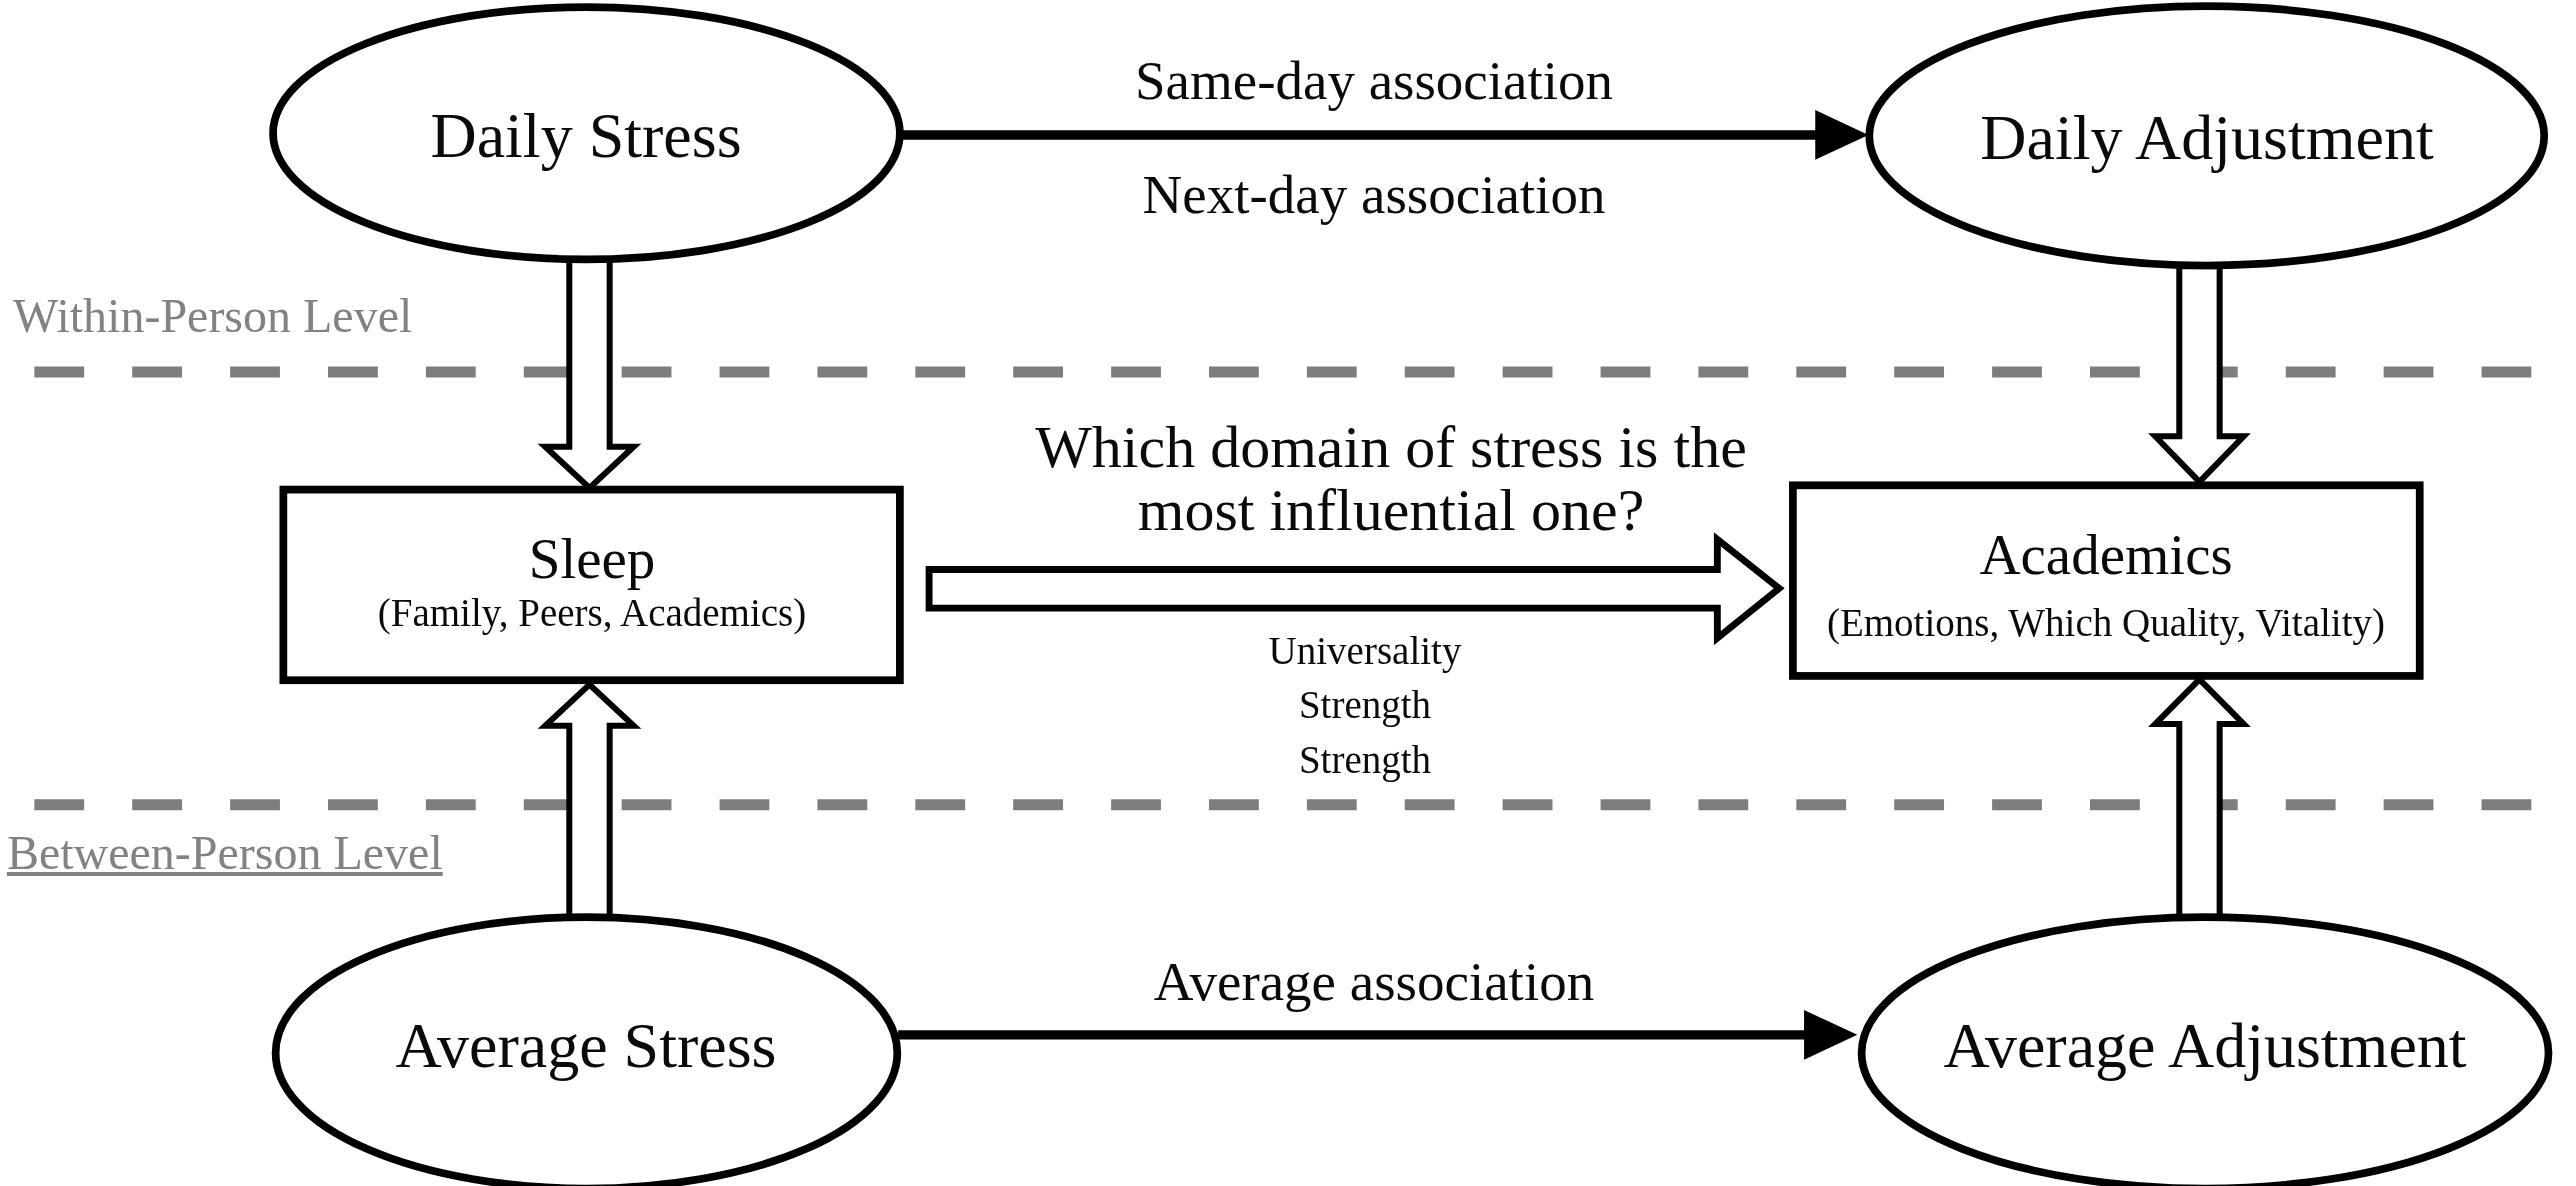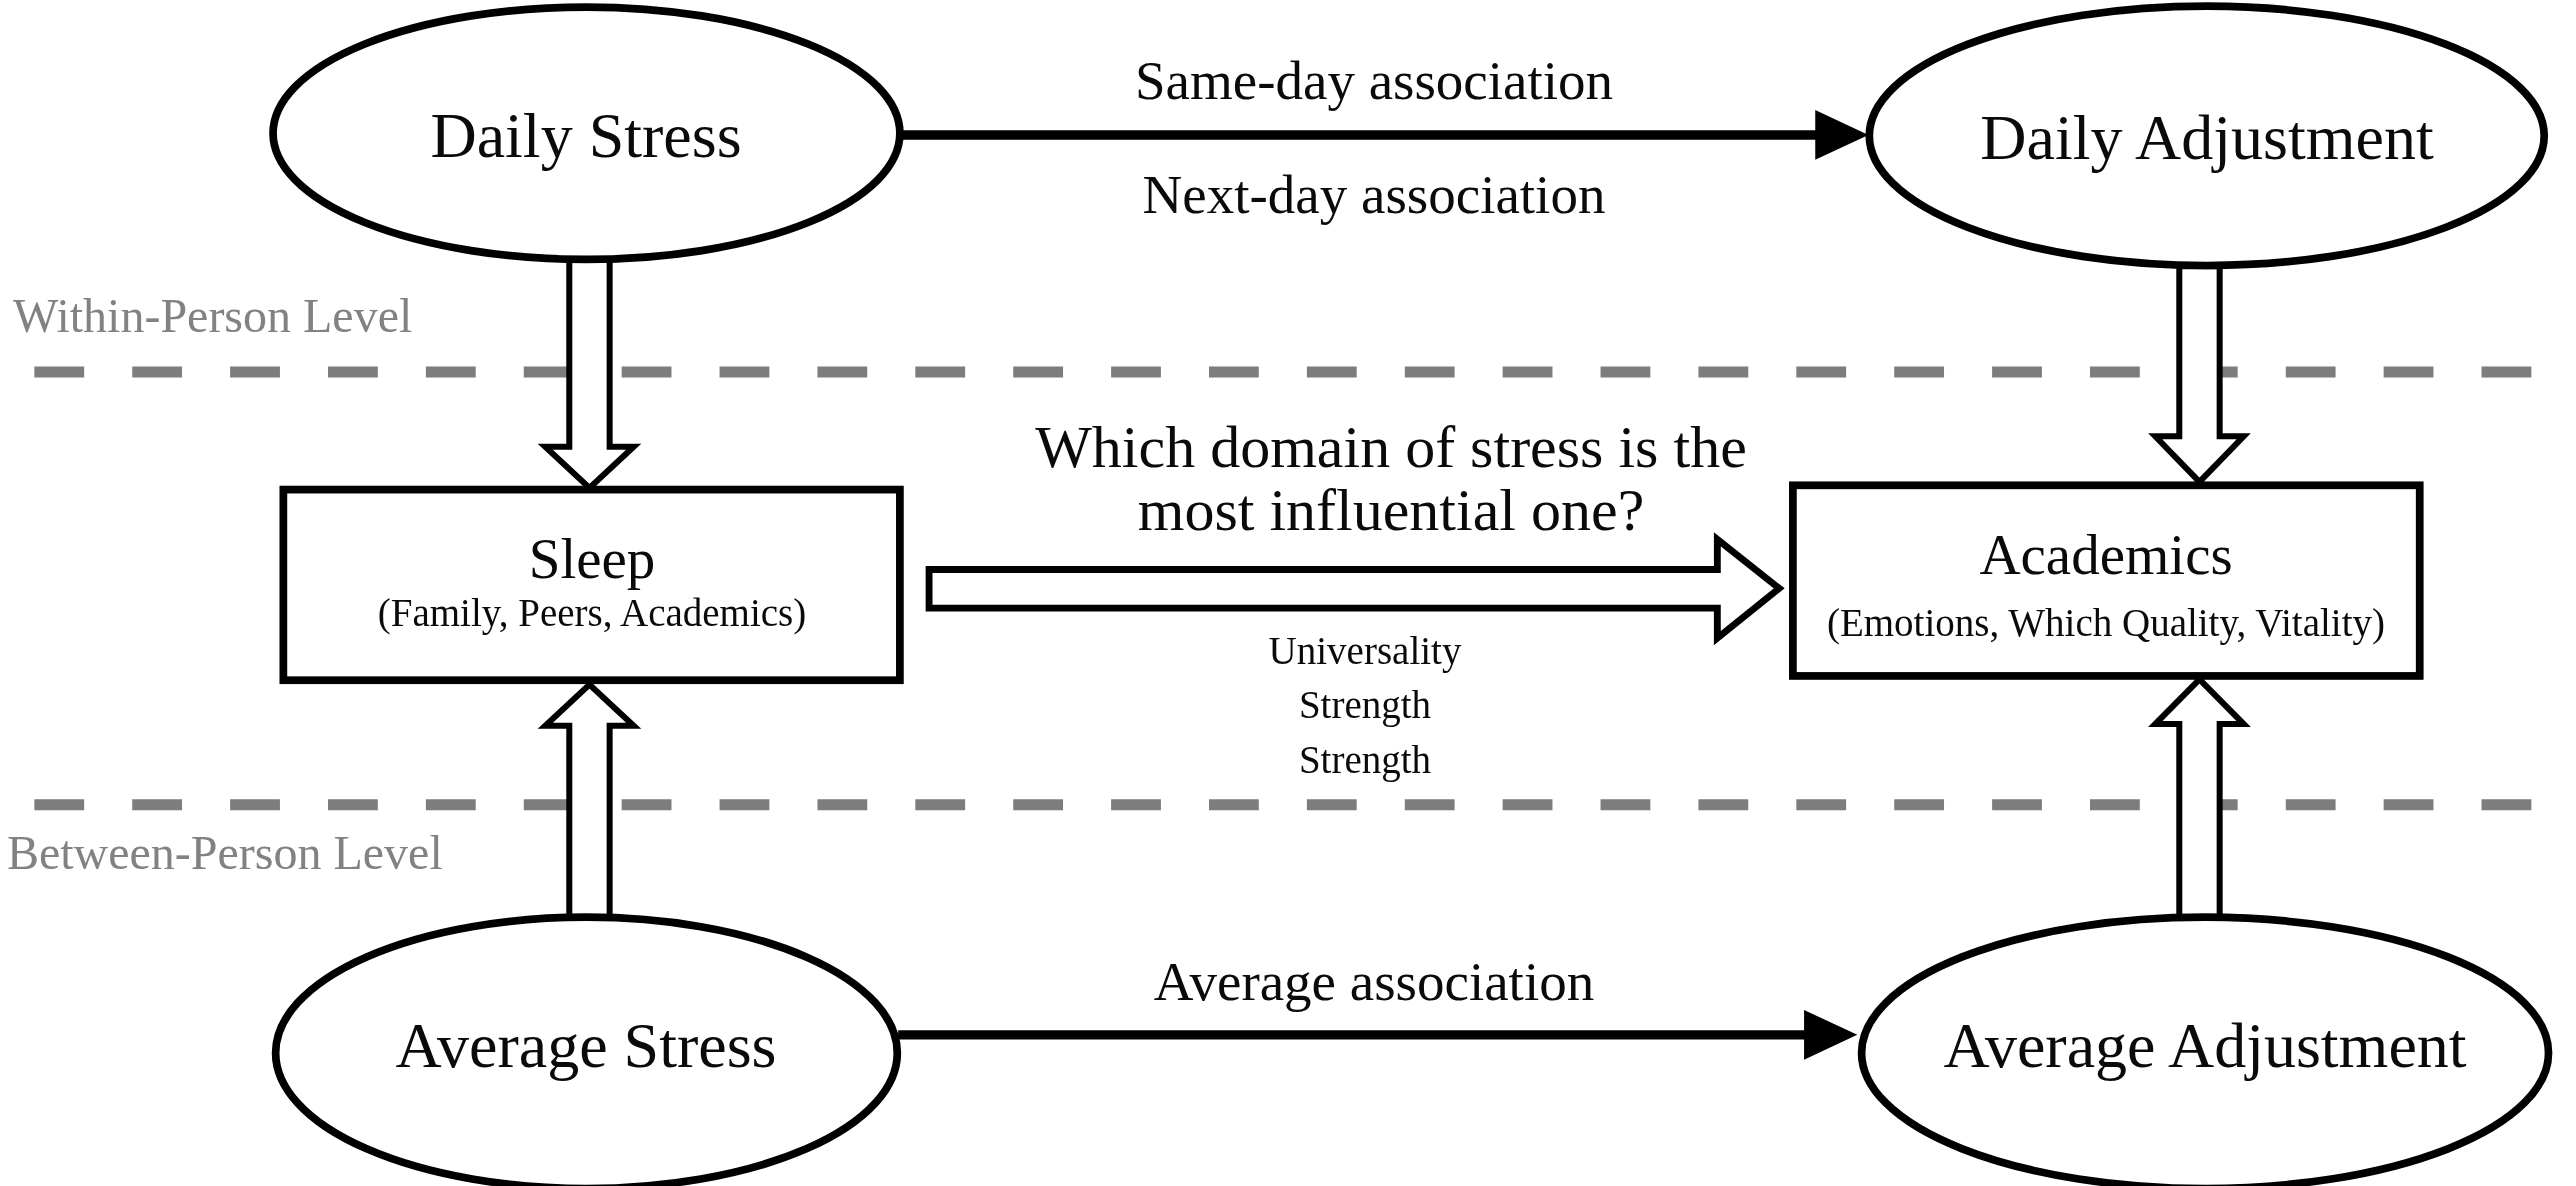--- a/index.html
+++ b/index.html
@@ -61,21 +61,21 @@
     <ellipse cx="683" cy="155" rx="365" ry="147" fill="#fff" stroke="#000" stroke-width="9"></ellipse>
     <ellipse cx="2570" cy="158" rx="393" ry="151" fill="#fff" stroke="#000" stroke-width="9"></ellipse>
     <ellipse cx="683" cy="1226" rx="362" ry="158" fill="#fff" stroke="#000" stroke-width="9"></ellipse>
     <ellipse cx="2568" cy="1226" rx="400" ry="158" fill="#fff" stroke="#000" stroke-width="9"></ellipse>
 
     <rect x="330" y="570" width="718" height="222" fill="#fff" stroke="#000" stroke-width="9"></rect>
     <rect x="2088" y="565" width="730" height="222" fill="#fff" stroke="#000" stroke-width="9"></rect>
   </svg>
 
   <div class="level-lbl" style="left:13px; top:292px;">Within-Person Level</div>
-  <div class="level-lbl" style="left:6.9px; top:829px;">Between-Person Level</div>
+  <div class="level-lbl" style="left:6.9px; top:829px;text-decoration:underline;">Between-Person Level</div>
 
   <div class="lbl node-lbl" style="left:586px; top:136px;">Daily Stress</div>
   <div class="lbl node-lbl" style="left:2207px; top:138px;">Daily Adjustment</div>
   <div class="lbl node-lbl" style="left:586px; top:1046px;">Average Stress</div>
   <div class="lbl node-lbl" style="left:2205px; top:1046px;">Average Adjustment</div>
 
   <div class="lbl rect-title" style="left:592px; top:558px;">Sleep</div>
   <div class="lbl rect-sub" style="left:592px; top:612px;">(Family, Peers, Academics)</div>
   <div class="lbl rect-title" style="left:2106px; top:554px;">Academics</div>
   <div class="lbl rect-sub" style="left:2106px; top:622px;">(Emotions, Which Quality, Vitality)</div>

